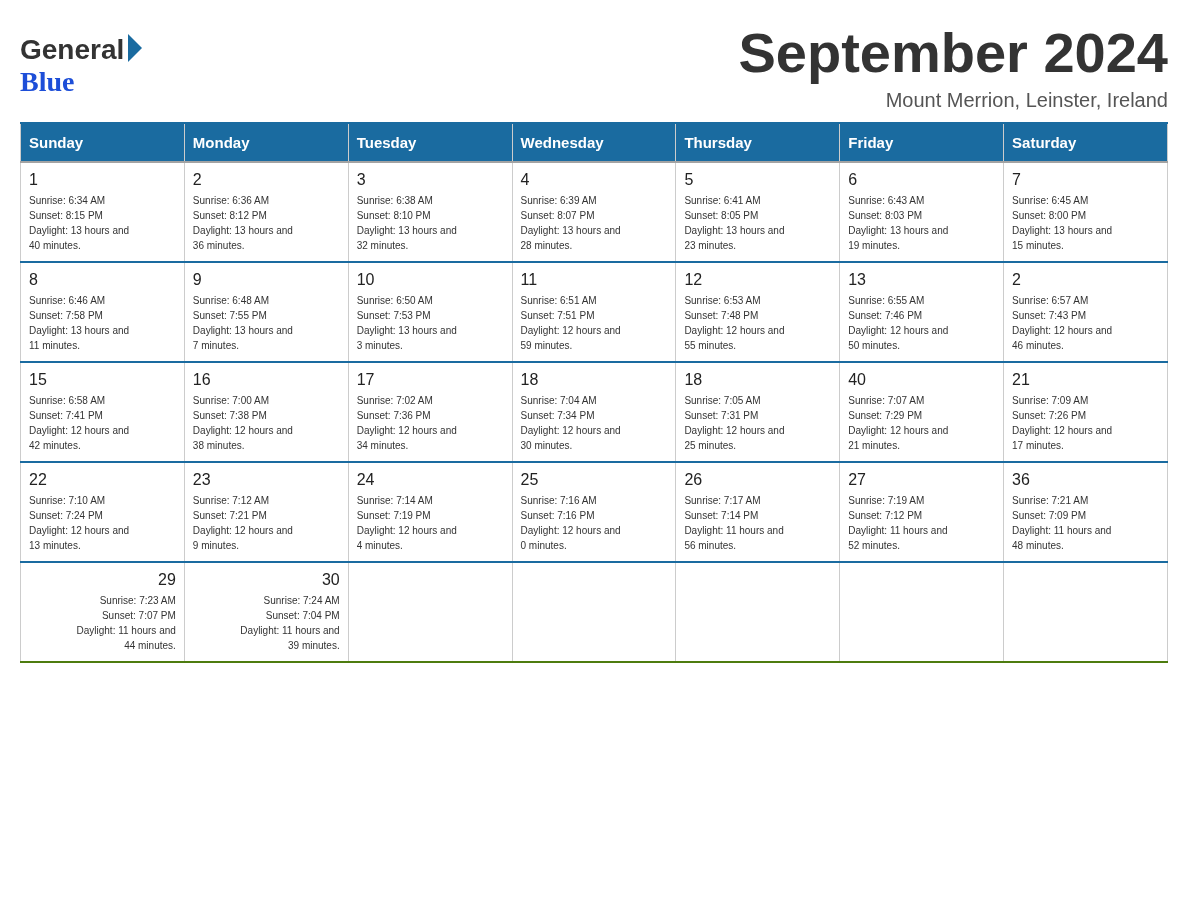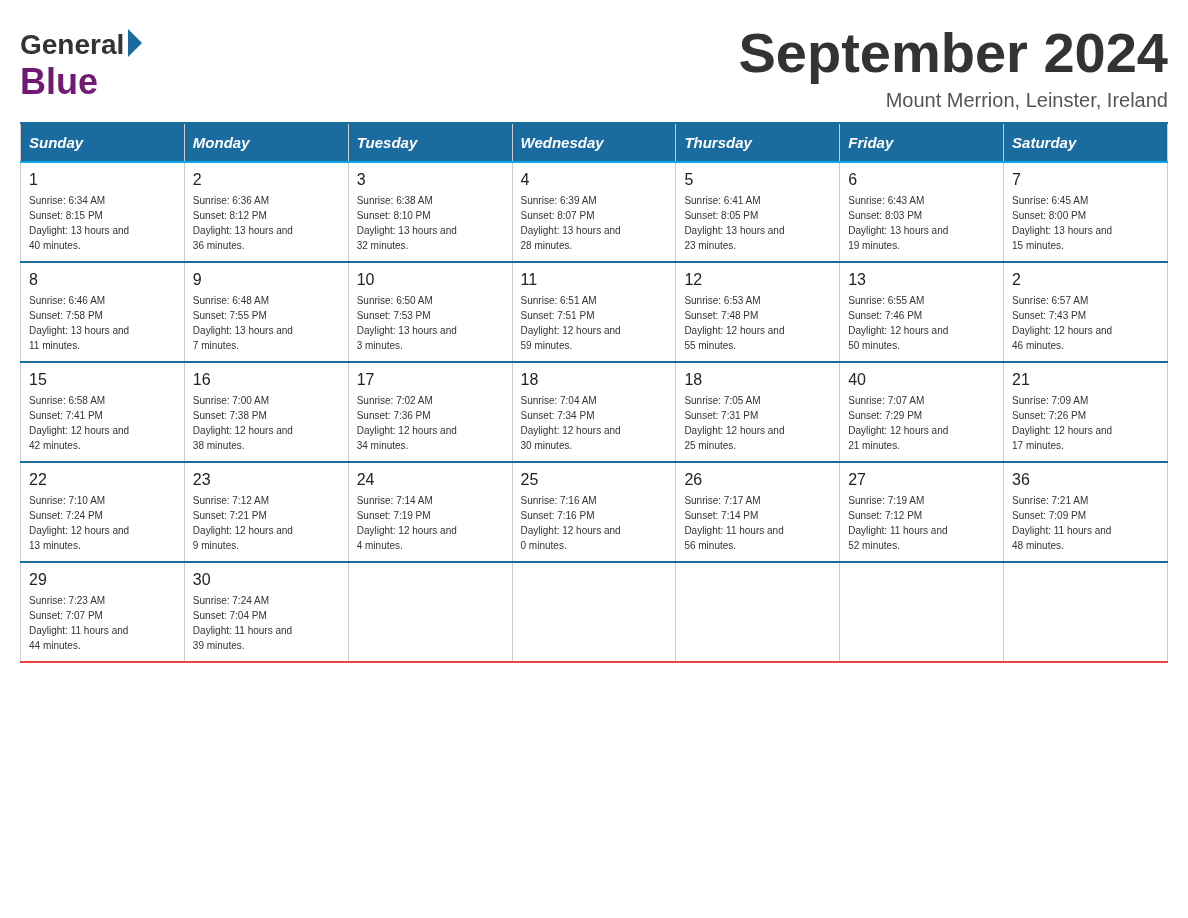--- a/index.html
+++ b/index.html
@@ -67,26 +67,26 @@
     }
     .calendar td {
       vertical-align: top;
       padding: 8px;
       border: 1px solid #ccc;
       font-size: 13px;
       width: calc(100% / 7);
       min-height: 100px;
     }
     .calendar tr:last-child td {
-      border-bottom: 2px solid #ef4444;
+      border-bottom: 2px solid #4d7c0f;
+      text-align: right;
     }
     .calendar thead tr th {
       border-top: 2px solid #1a6ba0;
-      border-bottom: 2px solid #0ea5e9;
-      font-style: italic;
+      border-bottom: 2px solid #a3a3a3;
     }
     .day-num {
       font-size: 16px;
       font-weight: normal;
       display: block;
       margin-bottom: 4px;
       color: #222;
     }
     .day-info {
       font-size: 10px;
@@ -103,21 +103,21 @@
 </head>
 <body>
 
 <div class="header">
   <div class="logo">
     <div class="logo-top">
       <span class="logo-general">General</span>
       <div class="logo-arrow"></div>
     </div>
     <div style="display:flex; align-items:center;">
-      <span style="font-size:36px; font-weight:bold; color:#701a75;">Blue</span>
+      <span style="font-size:28px; font-weight:bold; color:#1d4ed8;font-family:Liberation Serif, serif;">Blue</span>
     </div>
   </div>
   <div class="title-block">
     <div class="month-title">September 2024</div>
     <div class="subtitle">Mount Merrion, Leinster, Ireland</div>
   </div>
 </div>
 
 <table class="calendar">
   <thead>

